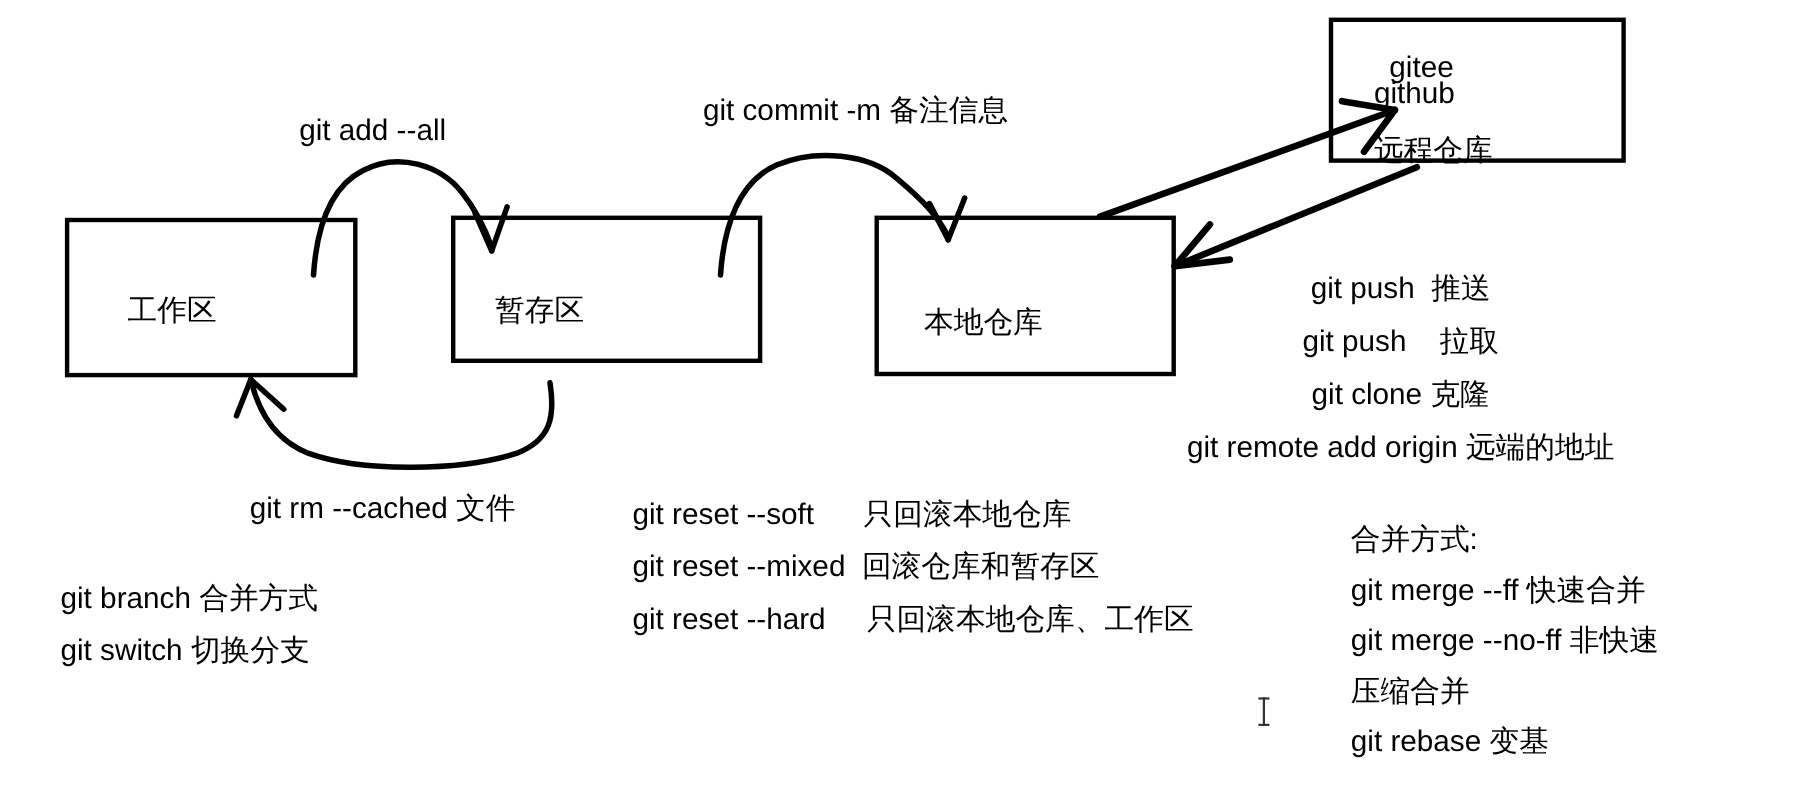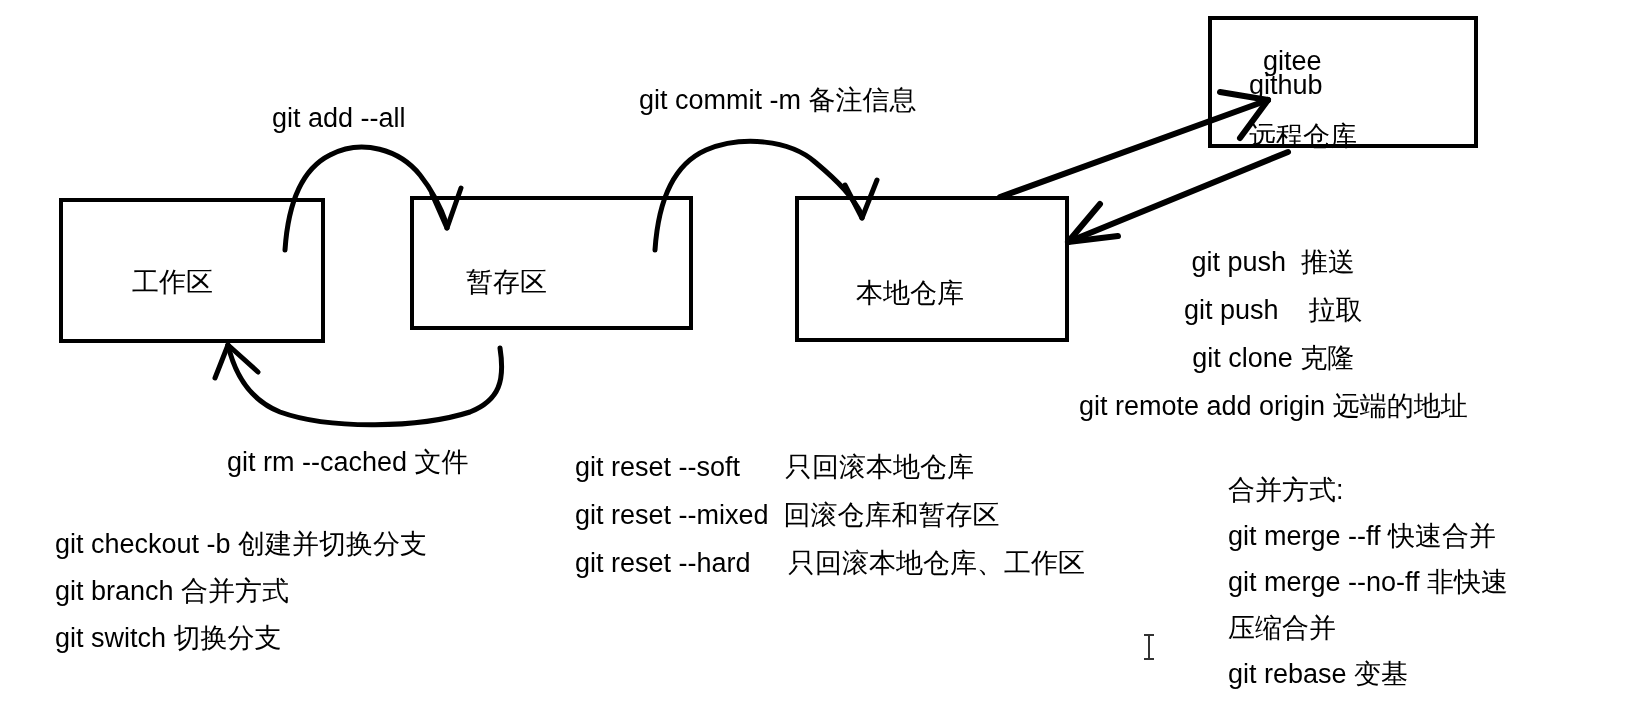--- a/index.html
+++ b/index.html
@@ -32,21 +32,20 @@
     border: 4px solid #000;
     background: transparent;
     box-sizing: border-box;
   }
   .node-label {
     position: absolute;
     font-size: 27px;
     line-height: 1.1;
     white-space: nowrap;
     color: #000;
-    margin-left: 16px;
   }
   .edge-label {
     position: absolute;
     font-size: 27px;
     white-space: nowrap;
     color: #000;
   }
   .text-line {
     position: absolute;
     font-size: 27px;
@@ -143,21 +142,20 @@
   <div class="edge-label" style="left:227px; top:444px;text-align:center;">git rm --cached 文件</div>
 
   <div class="list-block" style="left:1079px; top:238px; line-height:48px;text-align:center;">
     <span class="text-line">git push  推送</span>
     <span class="text-line">git push    拉取</span>
     <span class="text-line">git clone 克隆</span>
     <span class="text-line">git remote add origin 远端的地址</span>
   </div>
 
   <div class="list-block" style="left:55px; top:521px; line-height:47px;">
-    <span class="text-line">git checkout -b 创建并切换分支</span>
     <span class="text-line">git branch 合并方式</span>
     <span class="text-line">git switch 切换分支</span>
   </div>
 
   <div class="list-block" style="left:575px; top:443px; line-height:48px;">
     <span class="text-line">git reset --soft      只回滚本地仓库</span>
     <span class="text-line">git reset --mixed  回滚仓库和暂存区</span>
     <span class="text-line">git reset --hard     只回滚本地仓库、工作区</span>
   </div>
 

